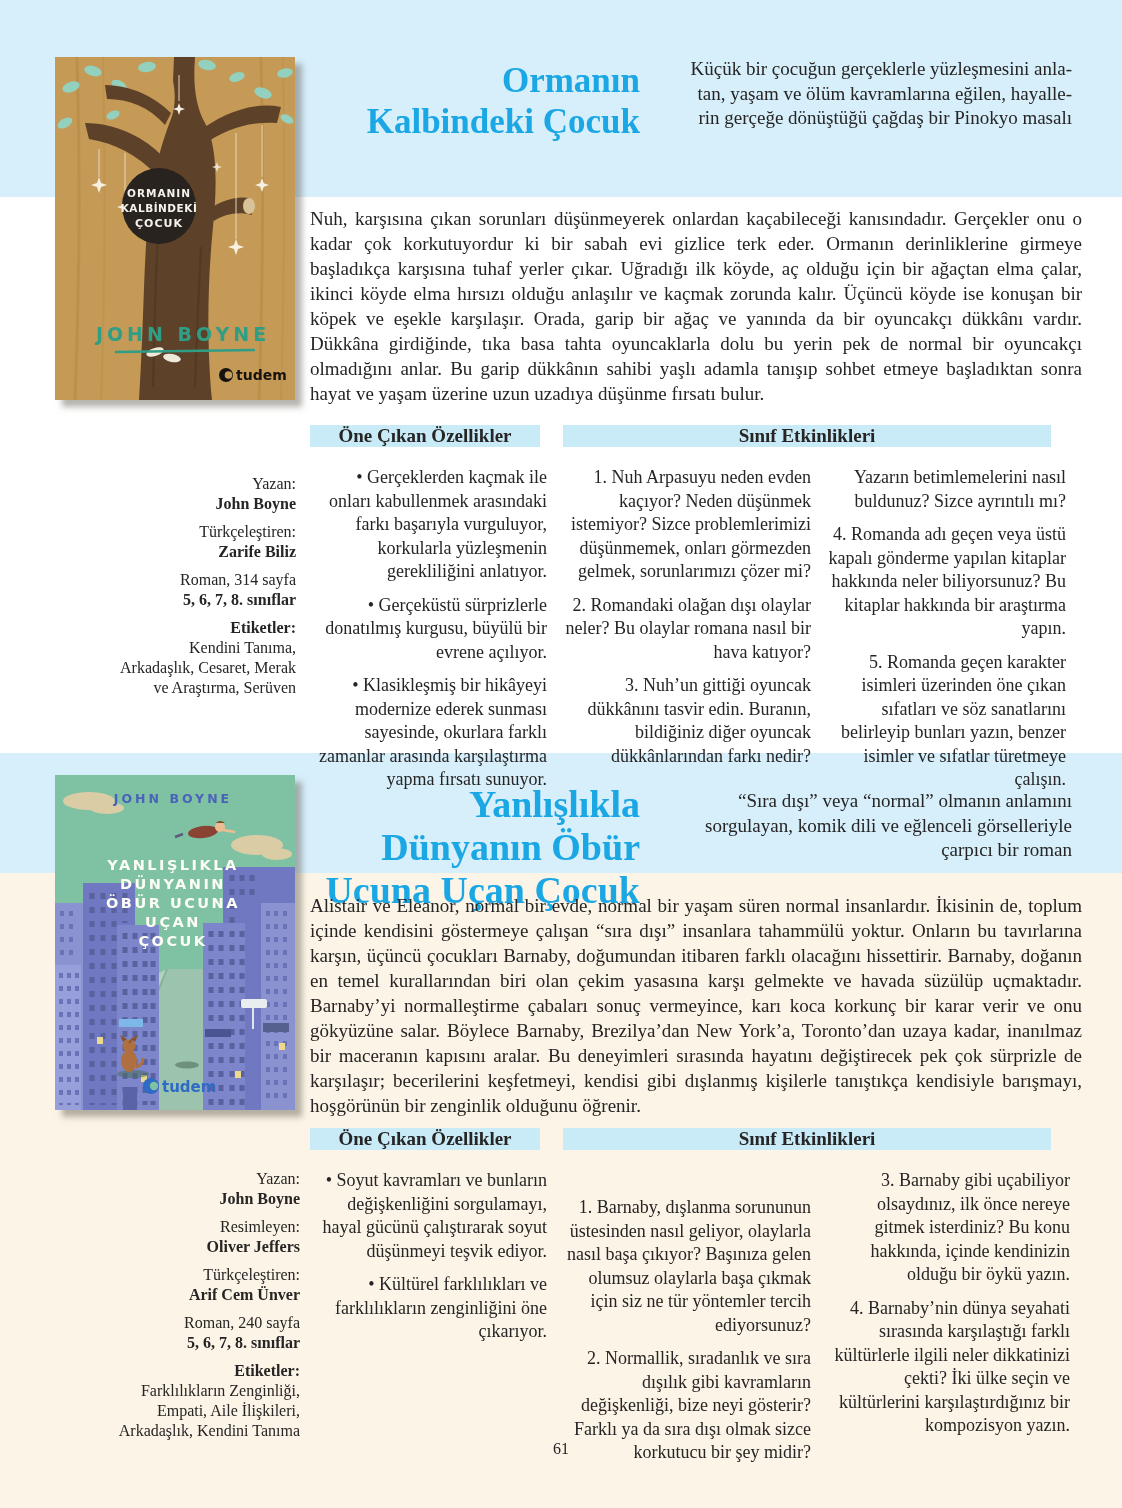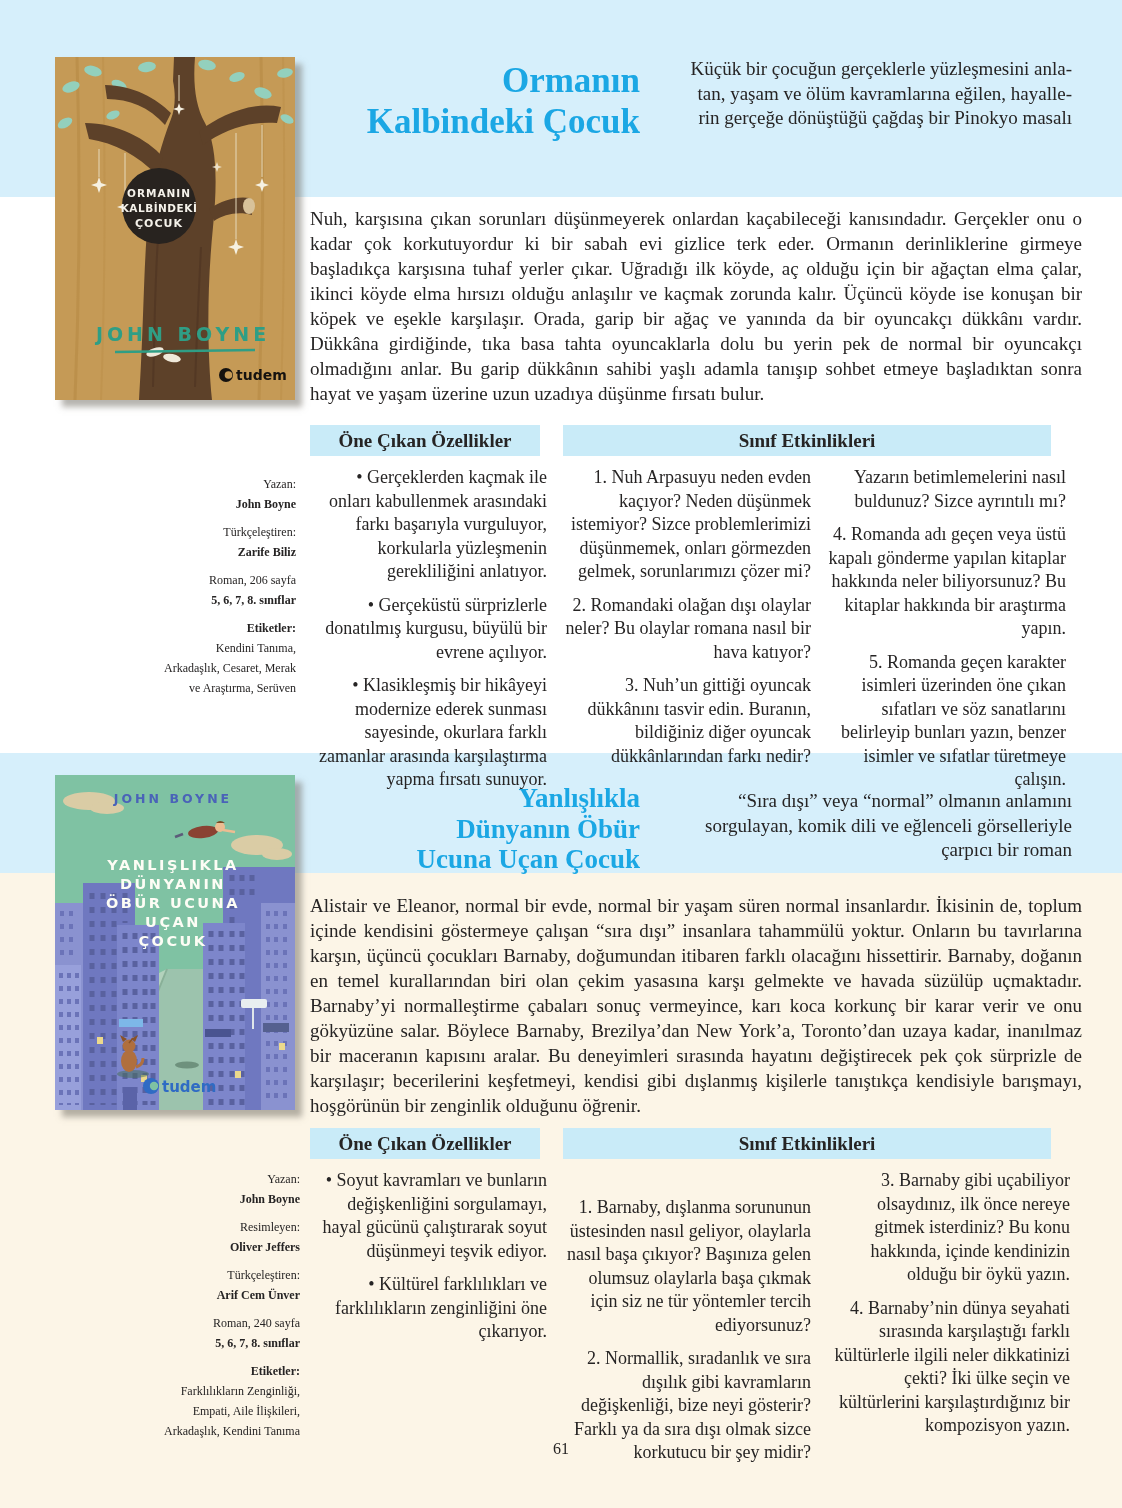--- a/index.html
+++ b/index.html
@@ -3,28 +3,28 @@
 <meta charset="utf-8">
 <style>
   html,body{margin:0;padding:0;background:#ffffff;}
   .page{position:relative;width:1122px;height:1508px;background:#ffffff;overflow:hidden;
         font-family:"Liberation Serif","DejaVu Serif",serif;color:#262424;}
   .abs{position:absolute;text-align:right;}
   .band{background:#d6effb;}
   .cream{background:#fcf5e7;}
   .book-title{color:#1ba7e4;font-weight:bold;line-height:1.18;}
   .t1{font-size:35px;}
-  .t2{font-size:27px;line-height:1.13;}
+  .t2{font-size:38px;line-height:1.13;}
   .tagline{font-size:19px;line-height:24.5px;}
   .summary{font-size:19px;line-height:25px;text-align:justify;}
-  .colhdr{background:#c9ebf8;height:31px;display:flex;align-items:center;justify-content:center;
+  .colhdr{background:#c9ebf8;height:22px;display:flex;align-items:center;justify-content:center;
           font-weight:bold;font-size:19px;}
   .coltext{font-size:18px;line-height:23.5px;}
   .coltext p{margin:0 0 10px 0;}
-  .side{font-size:12px;line-height:20px;}
+  .side{font-size:16px;line-height:20px;}
   .side .grp{margin-bottom:8px;}
   .side .b{font-weight:bold;}
   .pagenum{font-size:16px;text-align:center;width:100%;}
   .cover{box-shadow:7px 7px 6px rgba(110,105,95,.5);}
   svg text{font-family:"DejaVu Sans","Liberation Sans",sans-serif;}
 </style>
 </head>
 <body>
 
 <div class="page">
@@ -143,21 +143,21 @@
   <div class="abs side" style="left:68px;top:474px;width:228px;">
     <div class="grp">
       <div>Yazan:</div>
       <div class="b">John Boyne</div>
     </div>
     <div class="grp">
       <div>Türkçeleştiren:</div>
       <div class="b">Zarife Biliz</div>
     </div>
     <div class="grp">
-      <div>Roman, 206 sayfa</div>
+      <div>Roman, 314 sayfa</div>
       <div class="b">5, 6, 7, 8. sınıflar</div>
     </div>
     <div class="grp">
       <div class="b">Etiketler:</div>
       <div>Kendini Tanıma,</div>
       <div>Arkadaşlık, Cesaret, Merak</div>
       <div>ve Araştırma, Serüven</div>
     </div>
   </div>
 

